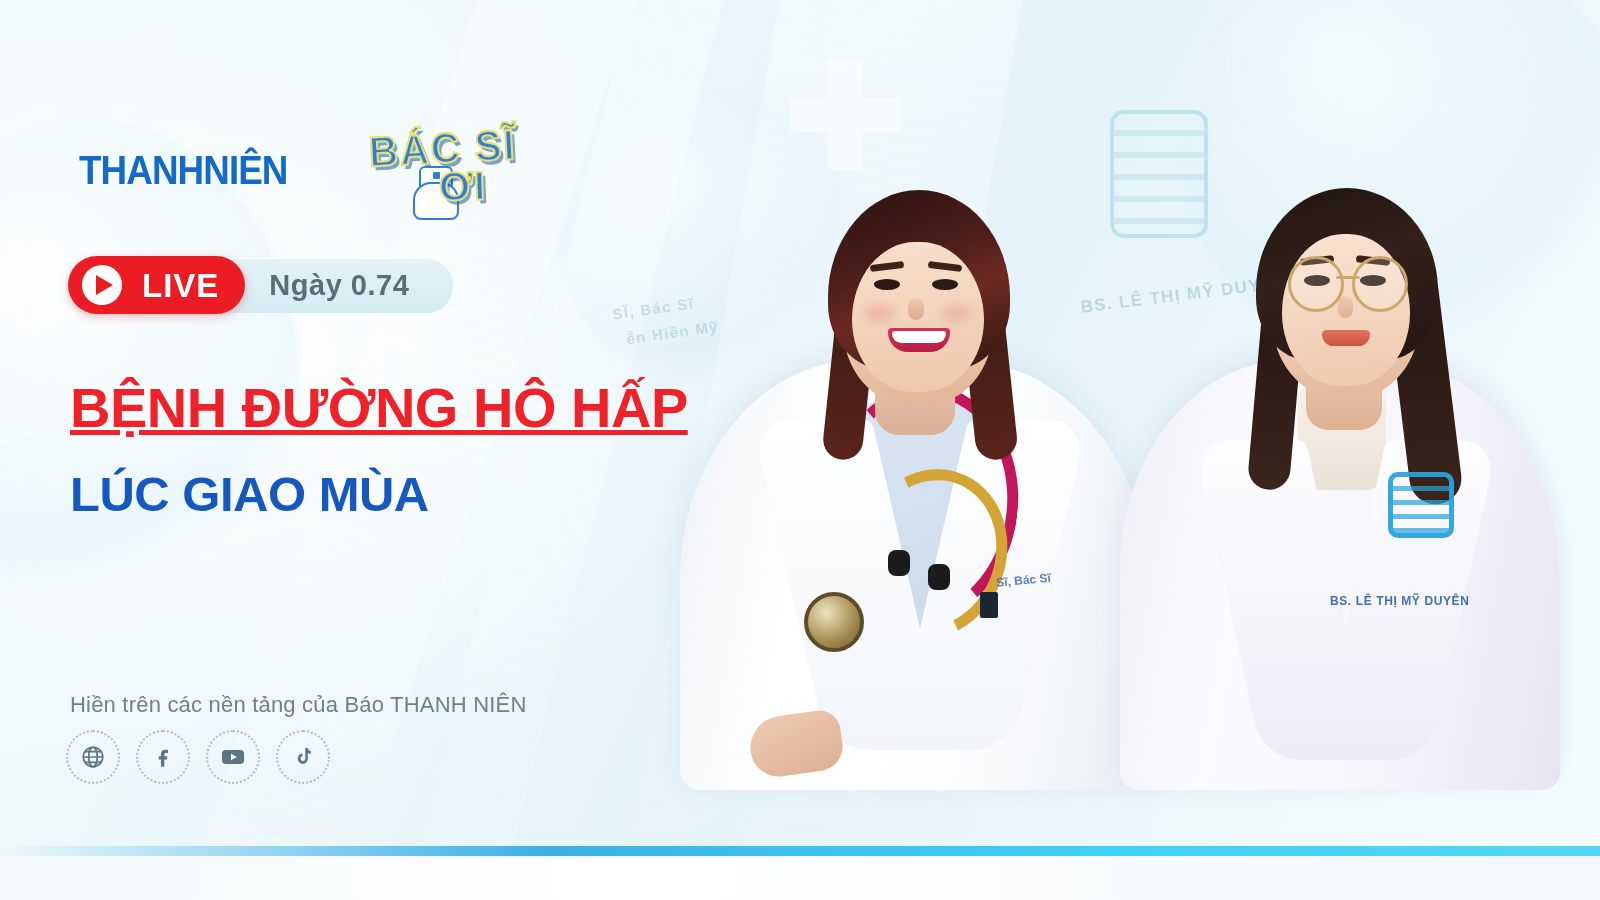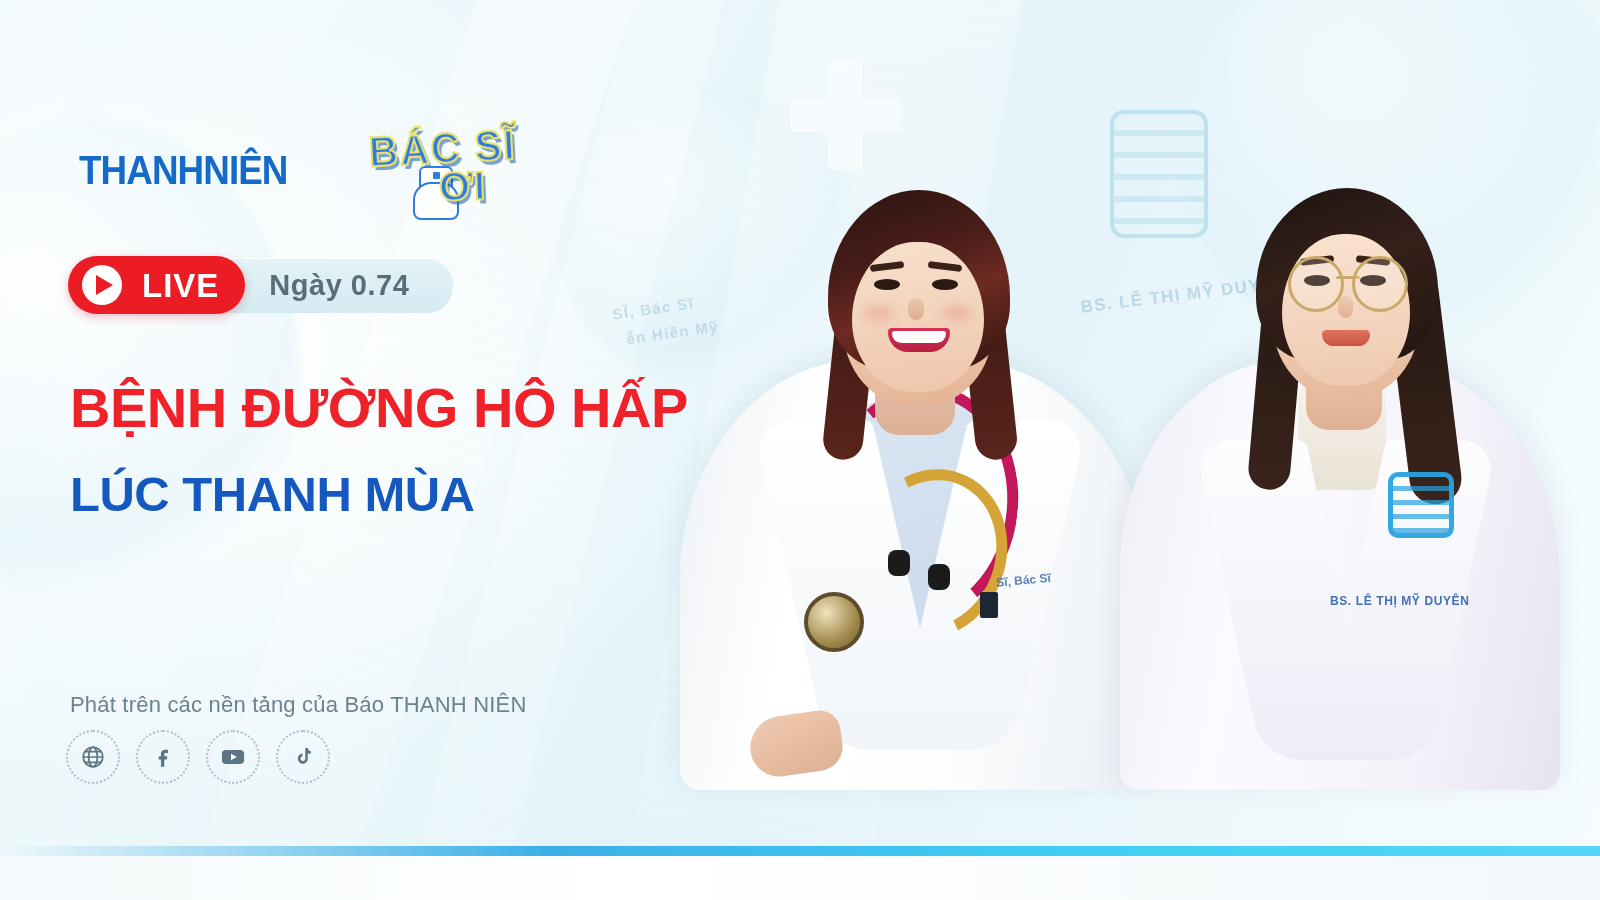--- a/index.html
+++ b/index.html
@@ -261,21 +261,21 @@
     box-shadow:inset 0 1px 0 rgba(255,255,255,.8);
   }
   .date-text{color:#5a6e7a;font-size:29px;font-weight:700;letter-spacing:.5px;}
 
   .headline{position:absolute;left:70px;top:380px;width:740px;}
   .hl{
     font-weight:700;letter-spacing:-.5px;line-height:1.0;
     font-family:"Liberation Sans", sans-serif;
     text-shadow:1px 1px 0 rgba(255,255,255,.55);
   }
-  .hl1{font-size:56px;color:#ee2228;}
+  .hl1{font-size:56px;color:#ee2228;text-decoration:underline;}
   .hl2{font-size:49px;color:#1558c0;margin-top:34px;}
   .hl3{font-size:49px;color:#1558c0;margin-top:32px;}
   .hl3 .red{color:#ee2228;}
 
   .footer-note{
     position:absolute;left:70px;top:692px;color:#6b828f;font-size:22px;letter-spacing:.2px;
   }
   .socials{position:absolute;left:66px;top:730px;display:flex;gap:16px;}
   .soc{
     width:50px;height:50px;border-radius:50%;
@@ -396,24 +396,24 @@
         </div>
       <span class="live-text">LIVE</span>
     </div>
     <div class="date-pill">
       <span class="date-text">Ngày 0.74</span>
     </div>
   </div>
 
   <div class="headline">
     <div class="hl hl1">BỆNH ĐƯỜNG HÔ HẤP</div>
-    <div class="hl hl2">LÚC THANH MÙA</div>
-  </div>
-
-  <div class="footer-note">Phát trên các nền tảng của Báo THANH NIÊN</div>
+    <div class="hl hl2">LÚC GIAO MÙA</div>
+  </div>
+
+  <div class="footer-note">Hiền trên các nền tảng của Báo THANH NIÊN</div>
   <div class="socials">
     <div class="soc">
       <svg width="26" height="26" viewBox="0 0 24 24" fill="none" stroke="#5b7584" stroke-width="1.6">
         <circle cx="12" cy="12" r="9"></circle>
           <ellipse cx="12" cy="12" rx="4" ry="9"></ellipse>
         <path d="M3 12h18M4.5 7h15M4.5 17h15"></path>
       </svg>
     </div>
     <div class="soc">
       <svg width="26" height="26" viewBox="0 0 24 24" fill="#5b7584">

